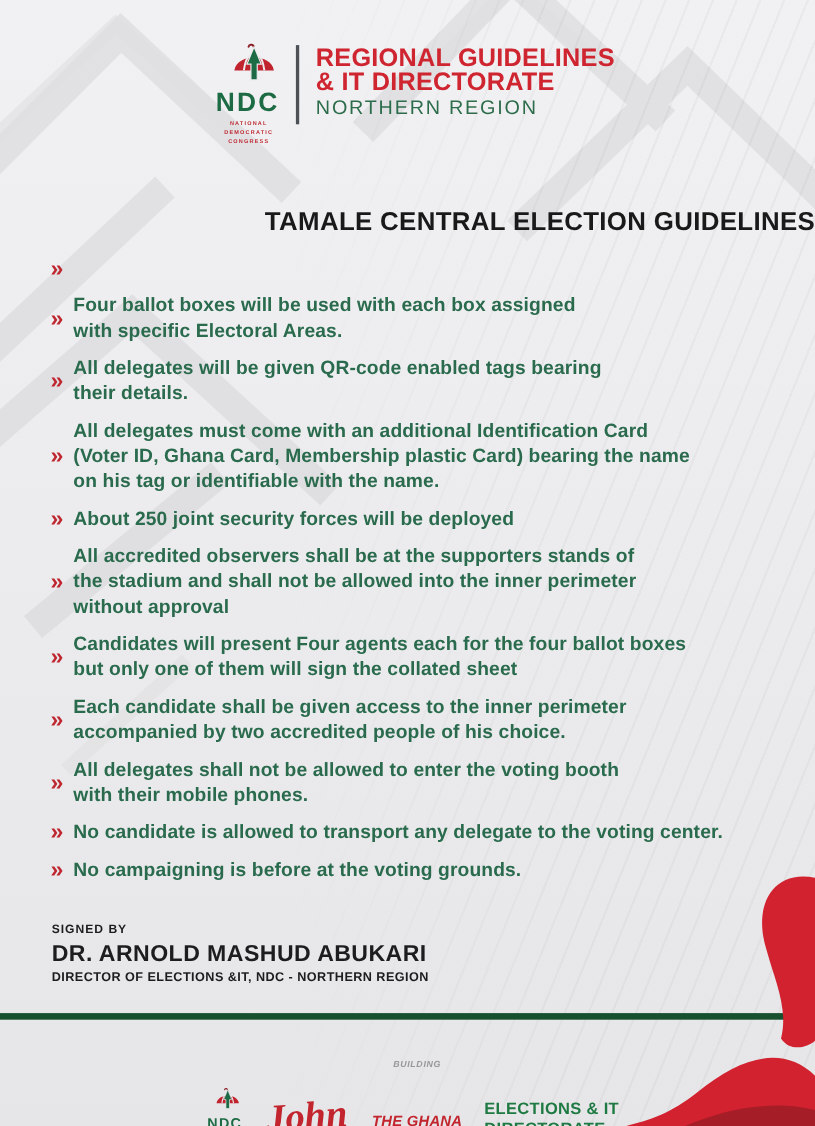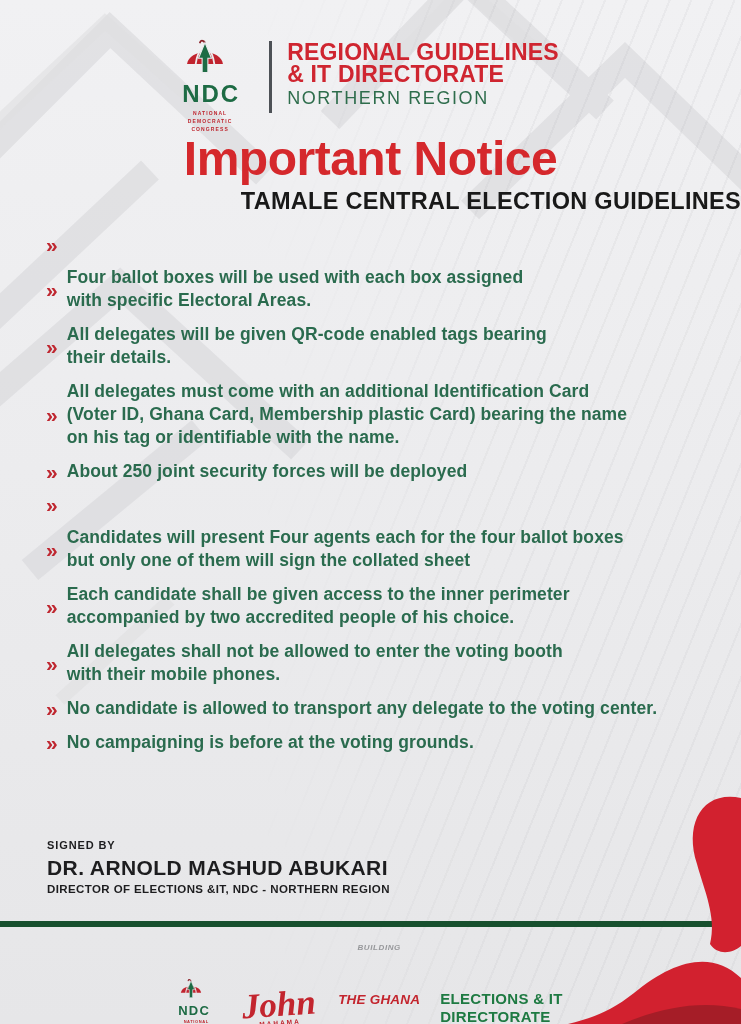--- a/index.html
+++ b/index.html
@@ -16,21 +16,21 @@
     position: absolute; inset: 0; z-index: 0;
     background: repeating-linear-gradient(112deg, rgba(120,120,128,0.06) 0 2px, transparent 2px 20px);
     -webkit-mask-image: linear-gradient(90deg, transparent 0 35%, #000 70%);
             mask-image: linear-gradient(90deg, transparent 0 35%, #000 70%);
   }
 
   .layer { z-index: 1; }
 
   
   .hdr { position: absolute; top: 38px; left: 0; right: 0; display: flex; justify-content: center; align-items: flex-start; gap: 15px; }
-  .brand { display: flex; flex-direction: column; align-items: flex-start; width: 72px; }
+  .brand { display: flex; flex-direction: column; align-items: flex-end; width: 72px; }
   .brand svg { display: block; }
   .brand-abbr { font-size: 24px; font-weight: 800; color: #1d6b44; letter-spacing: 2px; line-height: 1; margin-top: 2px; }
   .brand-sub { font-size: 5px; font-weight: 700; color: #bf2730; letter-spacing: 1.1px; text-align: center; width: 56px; line-height: 1.6; margin-top: 3px; }
   .hdr-divider { width: 3px; height: 72px; background: #4d5156; margin-top: 3px; }
   .dept { padding-top: 3px; }
   .dept-l1, .dept-l2 { font-size: 23px; font-weight: 800; color: #cf2530; line-height: 22px; letter-spacing: 0.2px; }
   .dept-region { font-size: 18px; font-weight: 400; color: #2e6d4c; letter-spacing: 1.6px; margin-top: 3px; }
 
   
   .title { position: absolute; top: 131px; width: 100%; text-align: center; font-size: 48px; font-weight: 800; color: #d5282c; letter-spacing: -0.5px; margin: 0; }
@@ -51,21 +51,21 @@
   
   .green-line { position: absolute; left: 0; right: 0; top: 921px; height: 6px; background: #17502e; z-index: 1; }
   .ftr { position: absolute; top: 944px; left: 0; right: 0; display: flex; justify-content: center; align-items: center; gap: 20px; z-index: 3; }
   .brand--sm { width: 42px; }
   .brand--sm .brand-abbr { font-size: 13px; letter-spacing: 1.2px; }
   .brand--sm .brand-sub { font-size: 4px; width: 36px; letter-spacing: 0.6px; line-height: 1.5; margin-top: 2px; }
   .john { text-align: center; transform: rotate(-4deg); padding: 0 2px; }
   .john-script { font-family: "Liberation Serif", serif; font-style: italic; font-weight: 900; font-size: 35px; color: #c3252e; line-height: 0.85; }
   .john-sub { font-size: 6.5px; font-weight: 800; color: #c3252e; letter-spacing: 2px; margin-top: -1px; }
   .slogan { text-align: center; font-style: italic; line-height: 1.05; }
-  .slogan-l1 { font-size: 8px; font-weight: 800; color: #97989b; letter-spacing: 0.6px; }
+  .slogan-l1 { font-size: 8px; font-weight: 800; color: #97989b; letter-spacing: 0.6px; margin-top: 20px; }
   .slogan-l2, .slogan-l3 { font-size: 13.5px; font-weight: 800; color: #c3252e; letter-spacing: 0.2px; margin-top: 41px; }
   .slogan-l4 { font-size: 8px; font-weight: 700; color: #97989b; letter-spacing: 3px; }
   .ftr-dir { font-weight: 800; font-size: 15px; color: #1e7a42; line-height: 1.2; letter-spacing: 0.3px; }
 
   
   .corner-svg { position: absolute; inset: 0; z-index: 2; pointer-events: none; }
 </style>
 </head>
 <body>
 
@@ -101,21 +101,20 @@
       <div class="brand-sub">NATIONAL DEMOCRATIC CONGRESS</div>
     </div>
     <div class="hdr-divider"></div>
     <div class="dept">
       <div class="dept-l1">REGIONAL GUIDELINES</div>
       <div class="dept-l2">&amp; IT DIRECTORATE</div>
       <div class="dept-region">NORTHERN REGION</div>
     </div>
   </header>
 
-  <h1 class="title layer">Important Notice</h1>
   <h2 class="subtitle layer">TAMALE CENTRAL ELECTION GUIDELINES</h2>
 
   <ul class="notice-list layer" id="notice-list">
       <li class="notice-item">
         <span class="bullet">»</span>
       </li>
       <li class="notice-item">
         <span class="bullet">»</span>
         <span class="item-text">Four ballot boxes will be used with each box assigned<br>with specific Electoral Areas.</span>
       </li>
@@ -126,20 +125,21 @@
       <li class="notice-item">
         <span class="bullet">»</span>
         <span class="item-text">All delegates must come with an additional Identification Card<br>(Voter ID, Ghana Card, Membership plastic Card) bearing the name<br>on his tag or identifiable with the name.</span>
       </li>
       <li class="notice-item">
         <span class="bullet">»</span>
         <span class="item-text">About 250 joint security forces will be deployed</span>
       </li>
       <li class="notice-item">
         <span class="bullet">»</span>
+        <span class="item-text">All accredited observers shall be at the supporters stands of<br>the stadium and shall not be allowed into the inner perimeter<br>without approval</span>
       </li>
       <li class="notice-item">
         <span class="bullet">»</span>
         <span class="item-text">Candidates will present Four agents each for the four ballot boxes<br>but only one of them will sign the collated sheet</span>
       </li>
       <li class="notice-item">
         <span class="bullet">»</span>
         <span class="item-text">Each candidate shall be given access to the inner perimeter<br>accompanied by two accredited people of his choice.</span>
       </li>
       <li class="notice-item">

